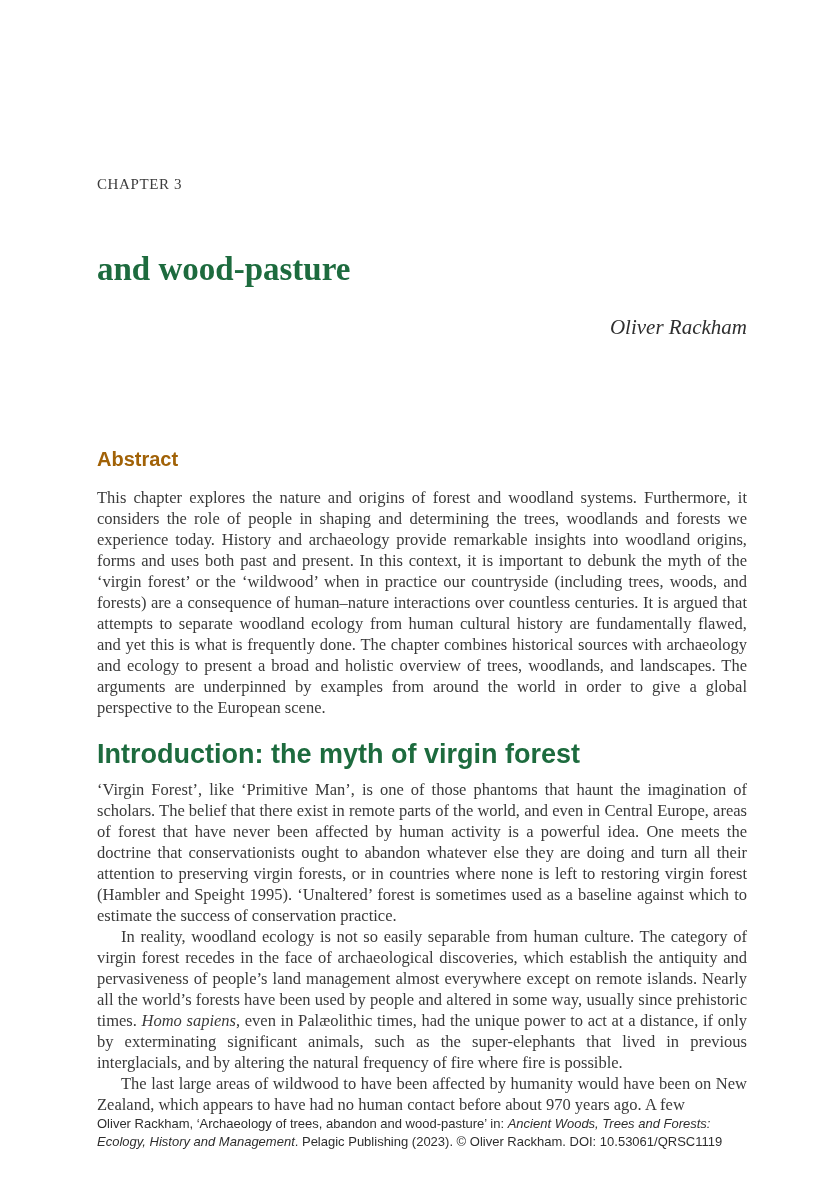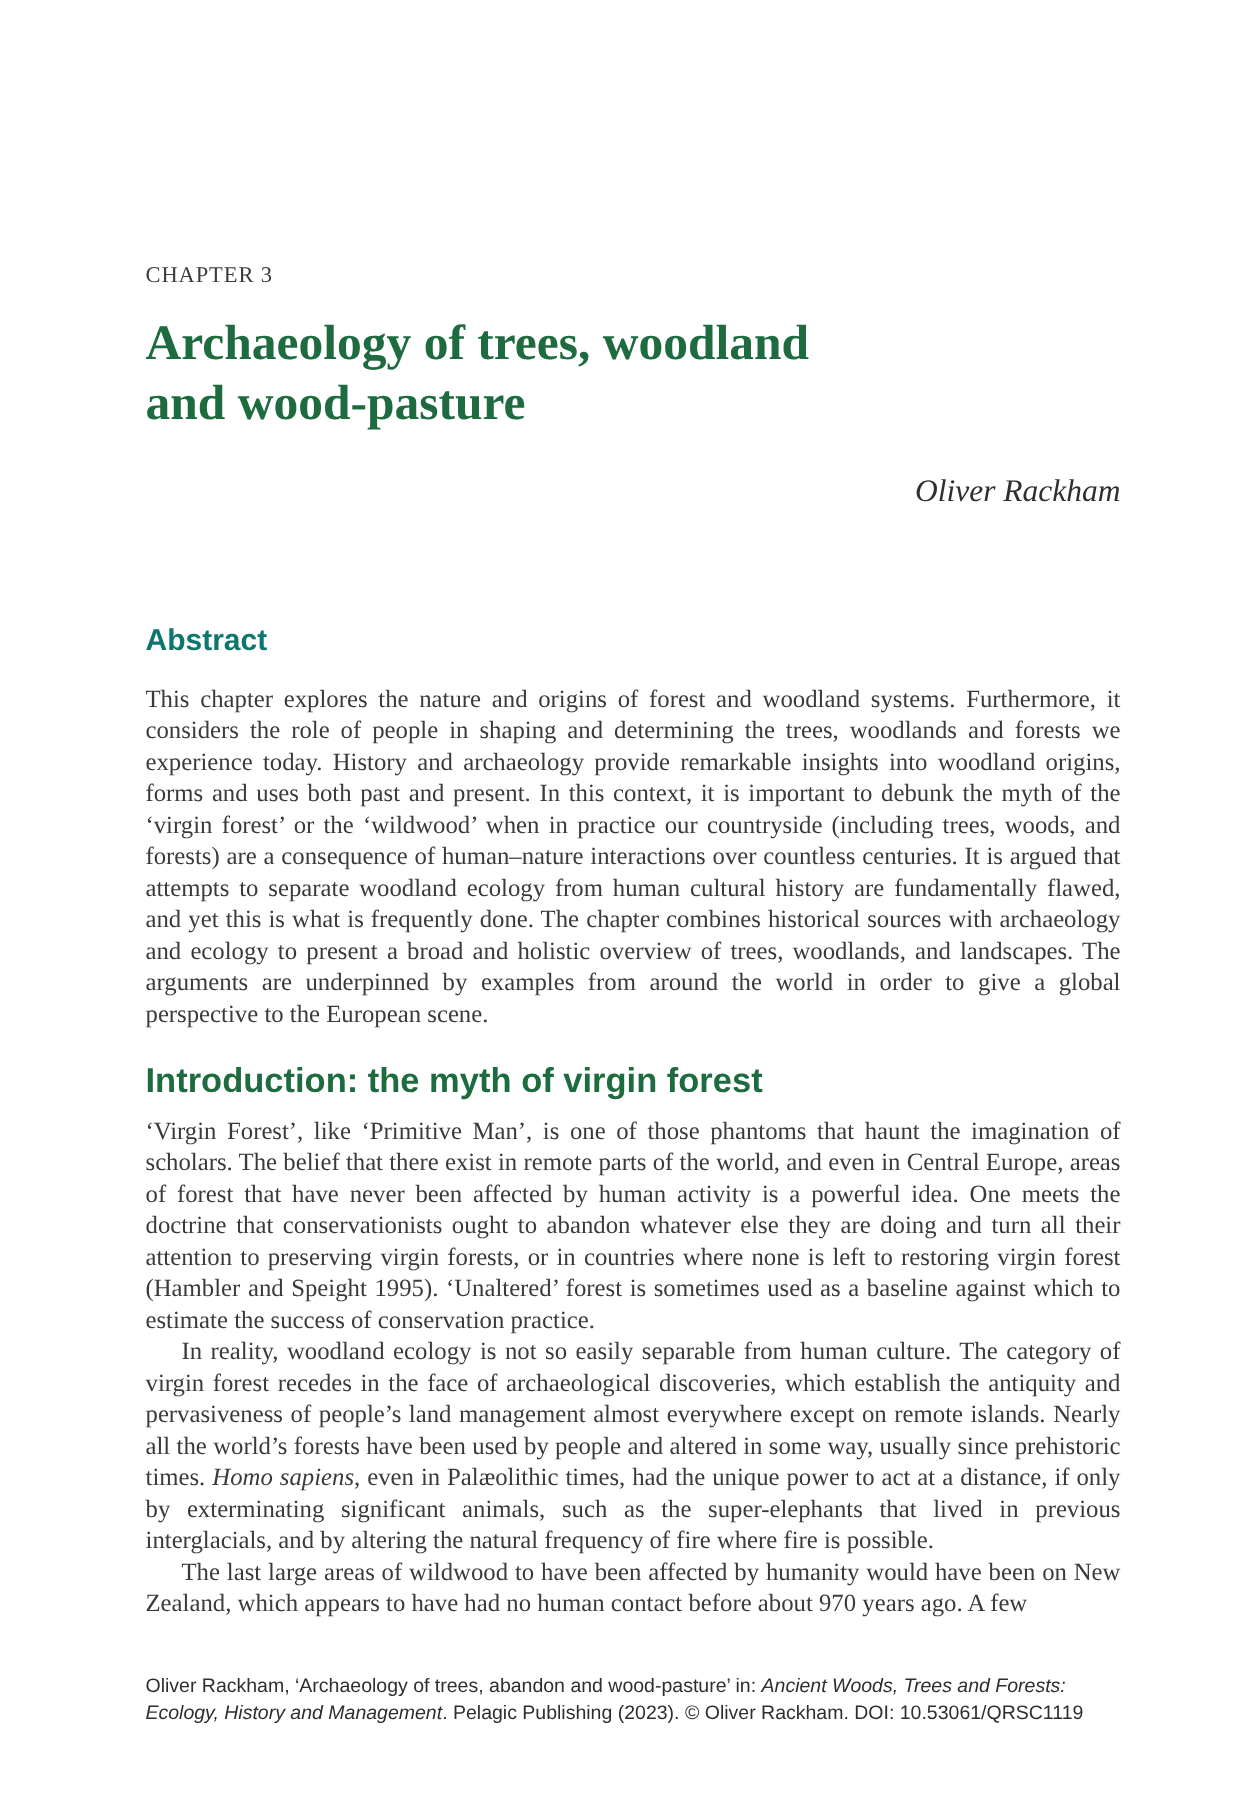--- a/index.html
+++ b/index.html
@@ -33,39 +33,39 @@
   }
   .author {
     margin-top: 26px;
     font-family: "Liberation Serif", serif;
     font-style: italic;
     font-size: 21px;
     color: #2f2f2f;
     text-align: right;
   }
   .abstract-heading {
-    margin-top: 76px;
+    margin-top: 108px;
     font-family: "Liberation Sans", sans-serif;
     font-weight: 700;
     font-size: 20px;
-    color: #0f766e;
+    color: #a16207;
   }
   .body-text {
     font-family: "Liberation Serif", serif;
     font-size: 16.5px;
     line-height: 21px;
     color: #3a3a3a;
     text-align: justify;
   }
   .abstract-body { margin-top: 16px; }
   .section-heading {
     margin-top: 21px;
     font-family: "Liberation Sans", sans-serif;
     font-weight: 700;
-    font-size: 23px;
+    font-size: 27px;
     color: #1d6b3e;
   }
   .first-para { margin-top: 9px; }
   .indent { text-indent: 24px; }
   .italic { font-style: italic; }
   .footer {
     position: absolute;
     left: 97px;
     right: 89px;
     top: 1115px;
@@ -77,21 +77,21 @@
   }
 </style>
 </head>
 <body>
 
 <div class="page">
   <div class="content">
 
     <div class="chapter-label">CHAPTER 3</div>
 
-    <h1 class="chapter-title"><span>Archaeology of trees, woodland</span><br><span>and wood-pasture</span></h1>
+    <h1 class="chapter-title"><br><span>and wood-pasture</span></h1>
 
     <div class="author">Oliver Rackham</div>
 
     <h2 class="abstract-heading">Abstract</h2>
 
     <p class="body-text abstract-body">This chapter explores the nature and origins of forest and woodland systems. Furthermore, it considers the role of people in shaping and determining the trees, woodlands and forests we experience today. History and archaeology provide remarkable insights into woodland origins, forms and uses both past and present. In this context, it is important to debunk the myth of the ‘virgin forest’ or the ‘wildwood’ when in practice our countryside (including trees, woods, and forests) are a consequence of human–nature interactions over countless centuries. It is argued that attempts to separate woodland ecology from human cultural history are fundamentally flawed, and yet this is what is frequently done. The chapter combines historical sources with archaeology and ecology to present a broad and holistic overview of trees, woodlands, and landscapes. The arguments are underpinned by examples from around the world in order to give a global perspective to the European scene.</p>
 
     <h2 class="section-heading">Introduction: the myth of virgin forest</h2>
 
     <p class="body-text first-para"><span>‘Virgin Forest’, like ‘Primitive Man’, is one of those phantoms that haunt the imagination of scholars. The belief that there exist in remote parts of the world, and even in Central Europe, areas of forest that have never been affected by human activity is a powerful idea. One meets the doctrine that conservationists ought to abandon whatever else they are doing and turn all their attention to preserving virgin forests, or in countries where none is left to restoring virgin forest (Hambler and Speight 1995). ‘Unaltered’ forest is sometimes used as a baseline against which to estimate the success of conservation practice.</span></p>

